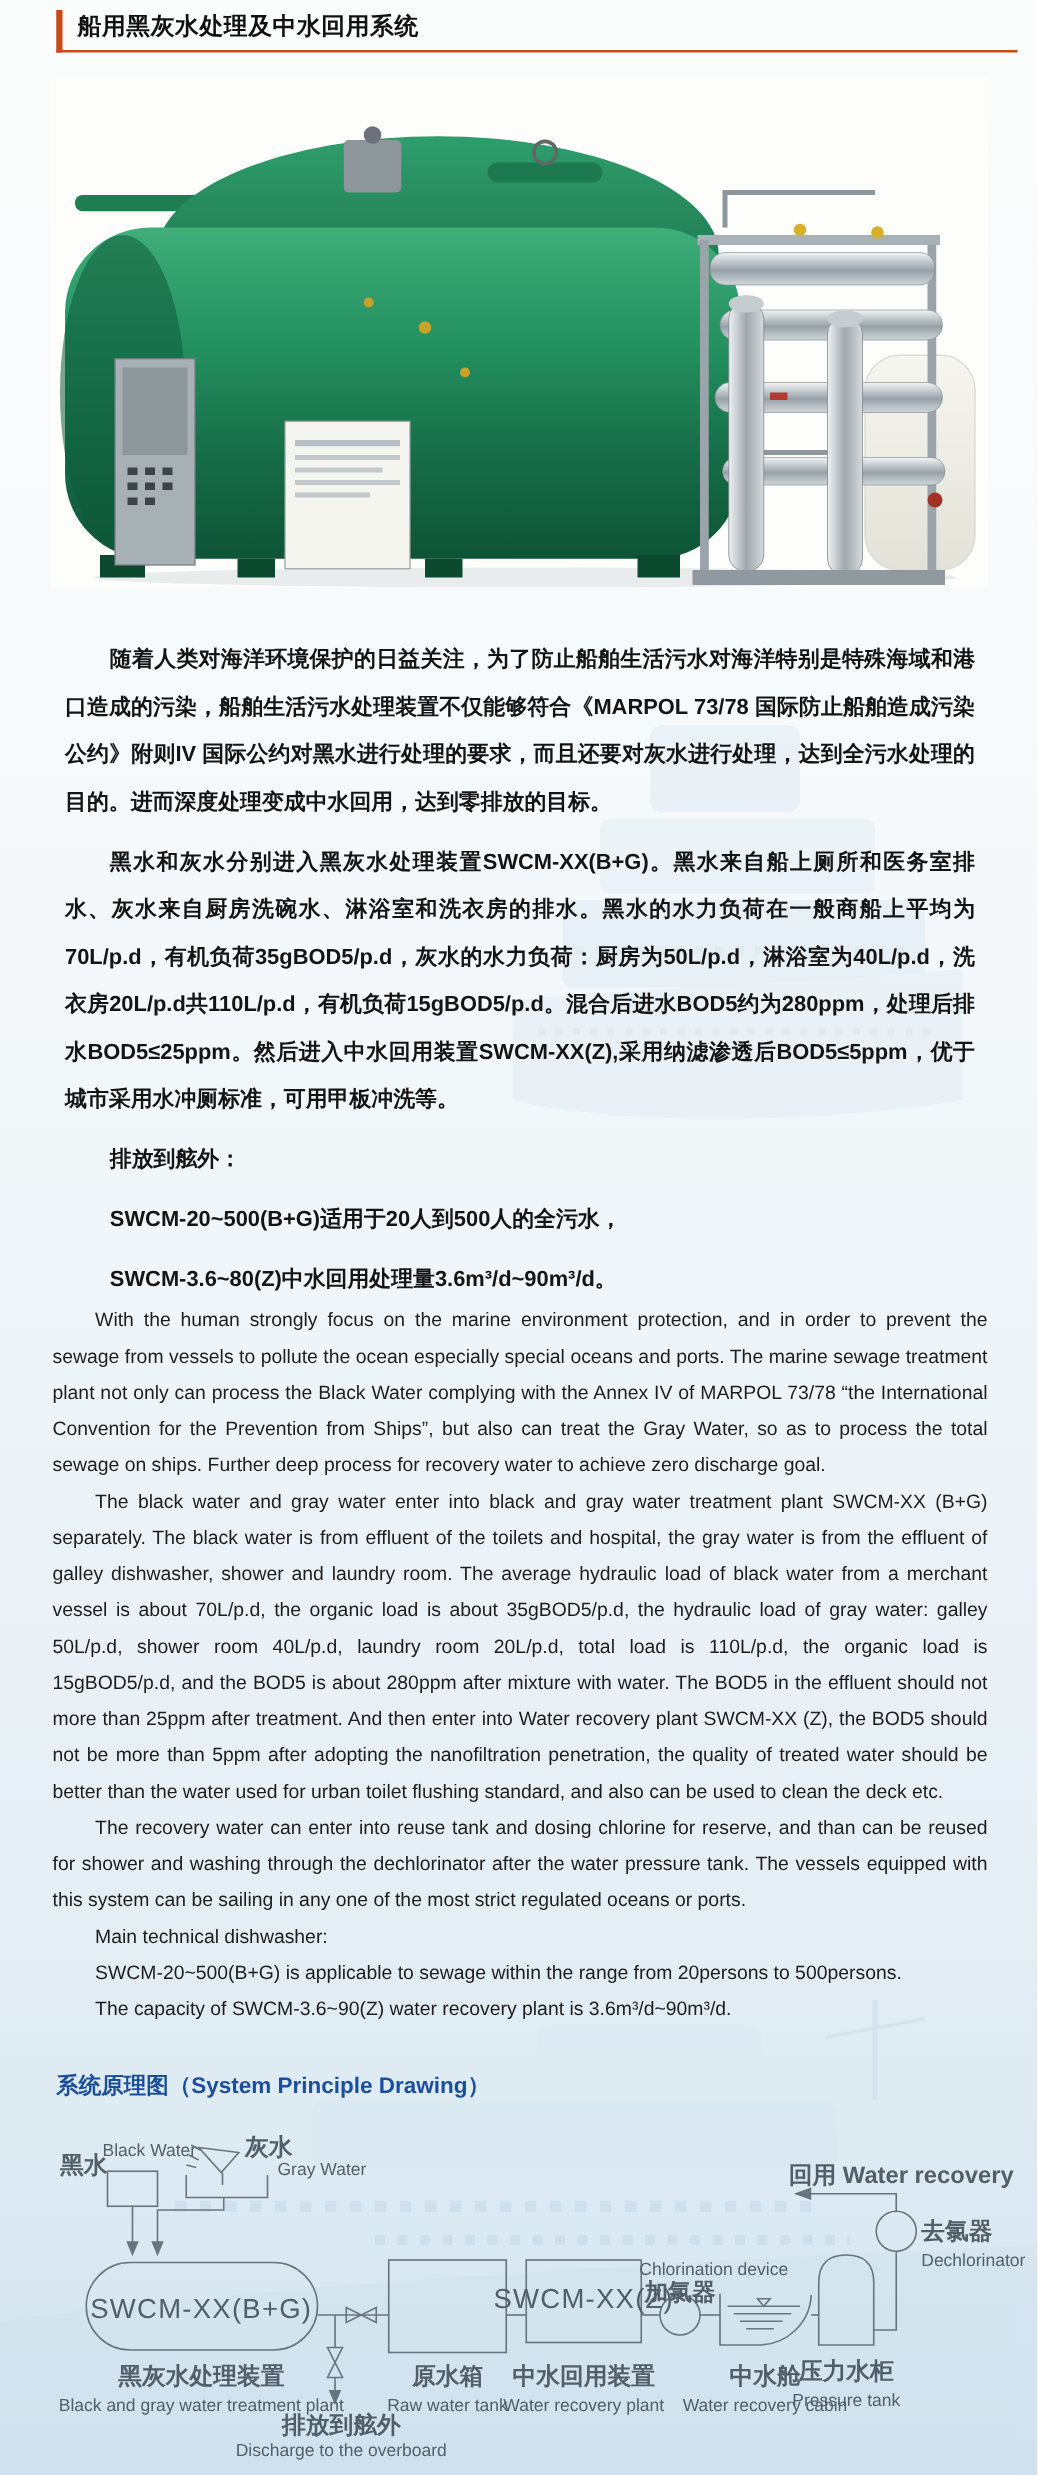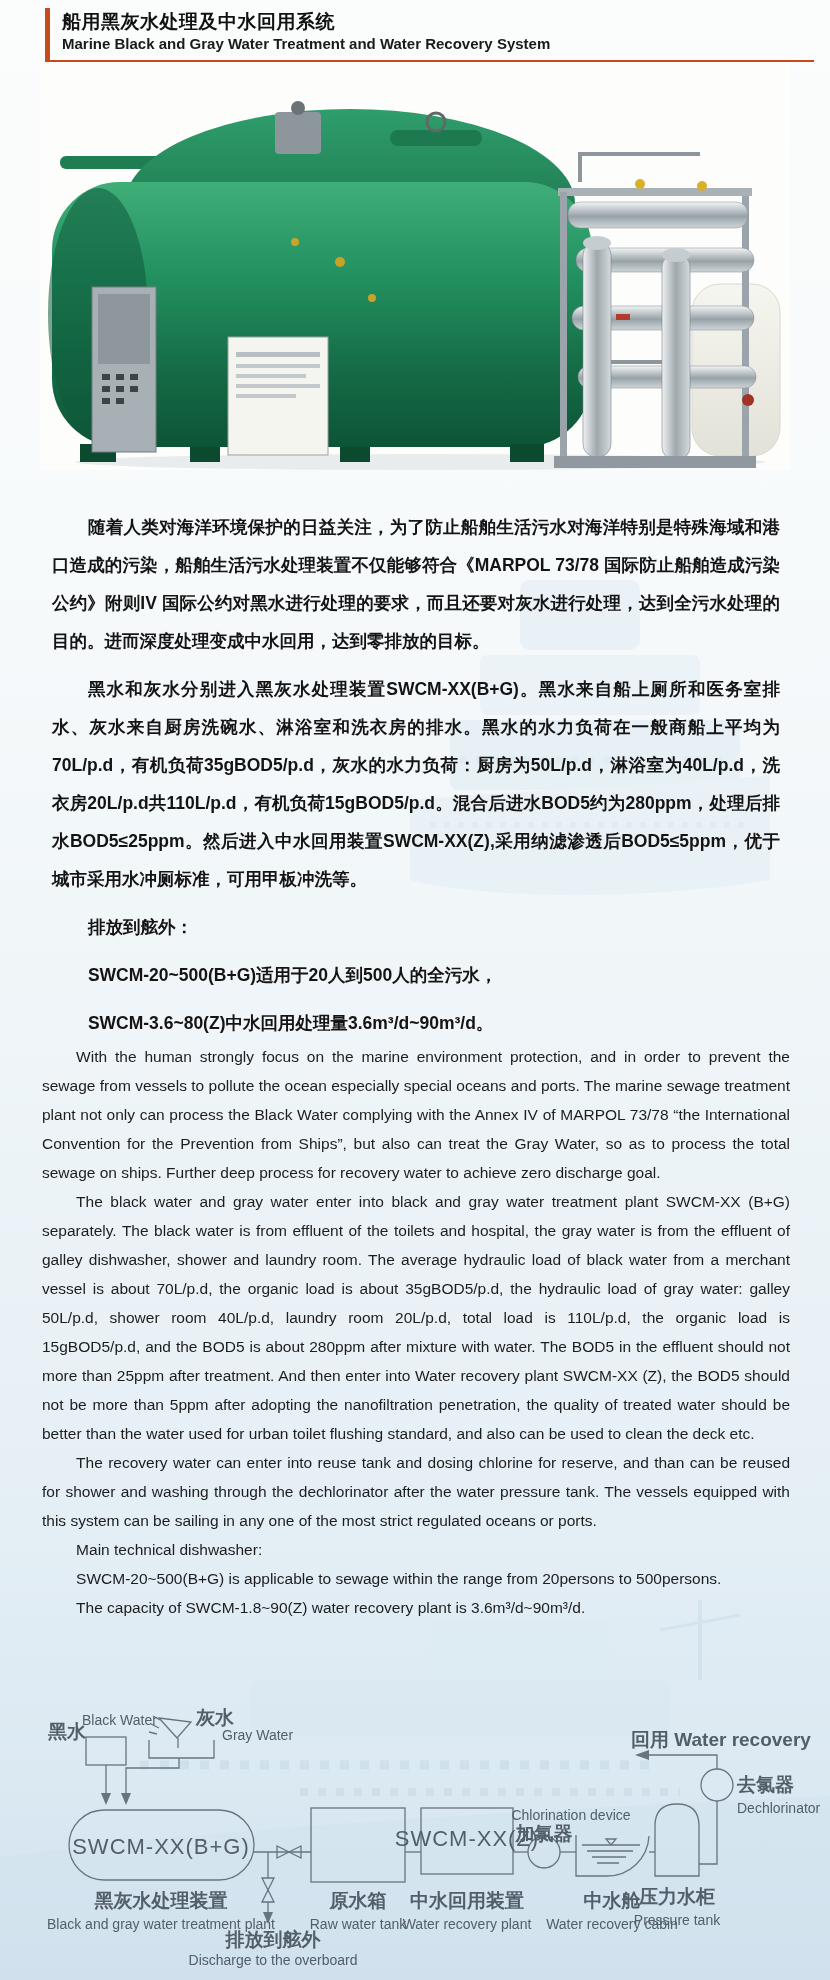--- a/index.html
+++ b/index.html
@@ -55,21 +55,20 @@
     <rect x="120" y="178" width="580" height="55" rx="10" fill="#dcebf4"></rect>
     <line x1="140" y1="205" x2="660" y2="205" stroke="#bed6e5" stroke-width="9" stroke-dasharray="9 11"></line>
     <line x1="300" y1="232" x2="680" y2="232" stroke="#bed6e5" stroke-width="8" stroke-dasharray="8 10"></line>
     <path d="M-20,300 C180,270 520,250 850,235 L850,420 L-20,420 Z" fill="#d2e3ef"></path>
     <line x1="700" y1="40" x2="700" y2="120" stroke="#c6dbe9" stroke-width="4"></line>
     <line x1="660" y1="70" x2="740" y2="55" stroke="#c6dbe9" stroke-width="3"></line>
   </svg>
 
   <div class="header">
     <div class="title-cn">船用黑灰水处理及中水回用系统</div>
-    <div class="title-en">Marine Black and Gray Water Treatment and Water Recovery System</div>
   </div>
 
   <div class="photo">
     <svg width="750" height="408" viewBox="0 0 750 408">
       <defs>
         <linearGradient id="gBody" x1="0" y1="0" x2="0" y2="1">
           <stop offset="0%" stop-color="#3fae79"></stop>
             <stop offset="35%" stop-color="#239160"></stop>
           <stop offset="70%" stop-color="#156c46"></stop>
             <stop offset="100%" stop-color="#0d5436"></stop>
@@ -169,23 +168,24 @@
     <p class="plain">SWCM-20~500(B+G)适用于20人到500人的全污水，</p>
     <p class="plain">SWCM-3.6~80(Z)中水回用处理量3.6m³/d~90m³/d。</p>
   </div>
 
   <div class="en">
     <p>With the human strongly focus on the marine environment protection, and in order to prevent the sewage from vessels to pollute the ocean especially special oceans and ports. The marine sewage treatment plant not only can process the Black Water complying with the Annex IV of MARPOL 73/78 “the International Convention for the Prevention from Ships”, but also can treat the Gray Water, so as to process the total sewage on ships. Further deep process for recovery water to achieve zero discharge goal.</p>
     <p>The black water and gray water enter into black and gray water treatment plant SWCM-XX (B+G) separately. The black water is from effluent of the toilets and hospital, the gray water is from the effluent of galley dishwasher, shower and laundry room. The average hydraulic load of black water from a merchant vessel is about 70L/p.d, the organic load is about 35gBOD5/p.d, the hydraulic load of gray water: galley 50L/p.d, shower room 40L/p.d, laundry room 20L/p.d, total load is 110L/p.d, the organic load is 15gBOD5/p.d, and the BOD5 is about 280ppm after mixture with water. The BOD5 in the effluent should not more than 25ppm after treatment. And then enter into Water recovery plant SWCM-XX (Z), the BOD5 should not be more than 5ppm after adopting the nanofiltration penetration, the quality of treated water should be better than the water used for urban toilet flushing standard, and also can be used to clean the deck etc.</p>
     <p>The recovery water can enter into reuse tank and dosing chlorine for reserve, and than can be reused for shower and washing through the dechlorinator after the water pressure tank. The vessels equipped with this system can be sailing in any one of the most strict regulated oceans or ports.</p>
     <p class="plain">Main technical dishwasher:</p>
     <p class="plain">SWCM-20~500(B+G) is applicable to sewage within the range from 20persons to 500persons.</p>
-    <p class="plain">The capacity of SWCM-1.8~90(Z) water recovery plant is 3.6m³/d~90m³/d.</p>
-  </div>
-
+    <p class="plain">The capacity of SWCM-3.6~90(Z) water recovery plant is 3.6m³/d~90m³/d.</p>
+  </div>
+
+  <div class="section-title">系统原理图（System Principle Drawing）</div>
 
   <div class="diagram">
     <svg width="830" height="288" viewBox="0 0 830 288">
       <g stroke="#68747e" stroke-width="1.3" fill="none">
 
         <rect x="75" y="45" width="40" height="28"></rect>
         <path d="M95,73 V103"></path>
 
         <path d="M148,26 L180,30 L166,46 Z"></path>
         <path d="M140,32 L148,36 M138,40 L146,42 M142,24 L149,28"></path>

